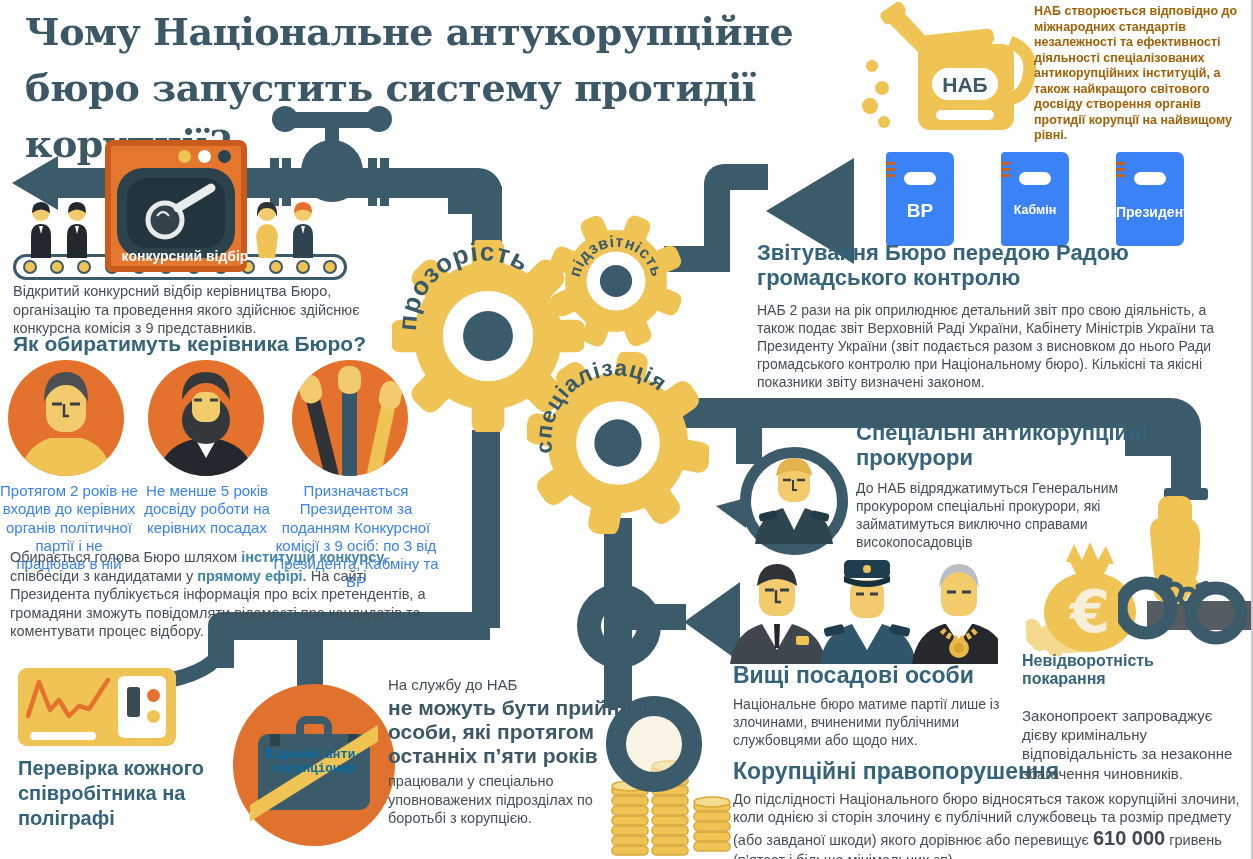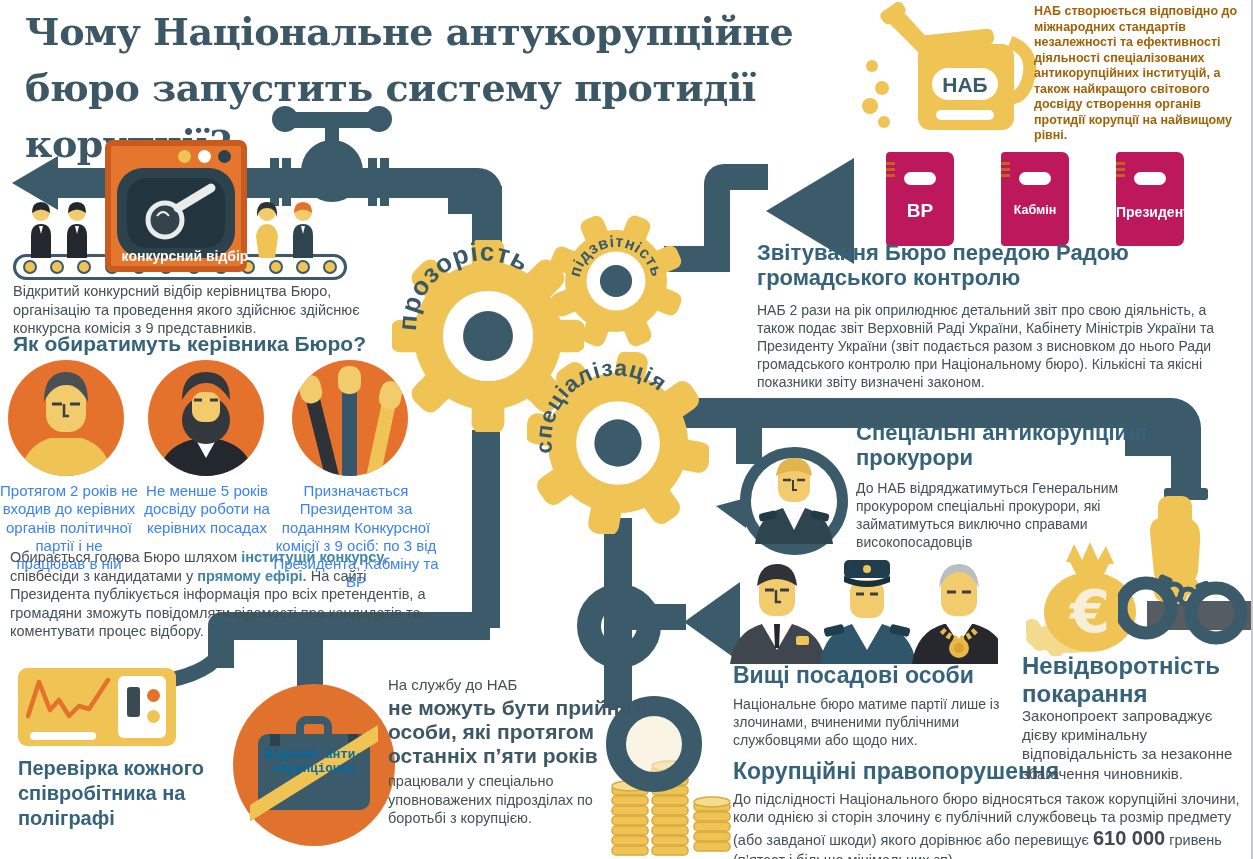--- a/index.html
+++ b/index.html
@@ -11,21 +11,21 @@
   .h{position:absolute;font-weight:bold;color:#35637A;line-height:1.15;}
   .bt{position:absolute;color:#454F56;font-size:14px;line-height:1.28;}
   .hl{color:#4186A8;font-weight:bold;}
   .title{position:absolute;font-family:"DejaVu Serif",serif;font-weight:bold;
          font-size:38px;color:#3C5866;line-height:1.48;letter-spacing:-0.5px;}
   .circle{position:absolute;border-radius:50%;}
   .cap{position:absolute;text-align:center;color:#3b82f6;font-size:15px;line-height:1.22;}
   .belt{position:absolute;left:13px;top:254px;width:334px;height:26px;border:3px solid #3B5A6A;
         border-radius:14px;background:#fff;display:flex;align-items:center;justify-content:space-around;box-sizing:border-box;}
   .roller{width:10px;height:10px;border-radius:50%;background:#EFC454;border:2px solid #3B5A6A;}
-  .book{position:absolute;width:68px;height:94px;background:#be185d;border-radius:4px 7px 7px 4px;}
+  .book{position:absolute;width:68px;height:94px;background:#3b82f6;border-radius:4px 7px 7px 4px;}
   .book .slot{position:absolute;left:18px;top:20px;width:32px;height:13px;background:#fff;border-radius:7px;}
   .book .lbl{position:absolute;left:0;right:0;top:48px;text-align:center;color:#fff;font-weight:bold;}
   .book .rib{position:absolute;left:0;width:9px;height:3px;background:#C4611E;}
   .z0{z-index:0}.z1{z-index:1}.z2{z-index:2}.z3{z-index:3}
 </style>
 </head>
 <body>
 
 <div id="canvas">
 
@@ -378,21 +378,21 @@
     <circle cx="46" cy="96" r="10" fill="#EFC454"></circle>
       <circle cx="60" cy="98" r="10" fill="#EFC454"></circle>
       <circle cx="72" cy="90" r="9" fill="#EFC454"></circle>
     <circle cx="28" cy="112" r="25" fill="none" stroke="#3B5A6A" stroke-width="13"></circle>
     <circle cx="98" cy="117" r="25" fill="none" stroke="#3B5A6A" stroke-width="13"></circle>
     <circle cx="56" cy="96" r="8" fill="none" stroke="#3B5A6A" stroke-width="5"></circle>
     <circle cx="70" cy="101" r="8" fill="none" stroke="#3B5A6A" stroke-width="5"></circle>
     <rect x="40" y="80" width="14" height="10" rx="3" fill="#3B5A6A" transform="rotate(24 47 85)"></rect>
     <rect x="78" y="86" width="14" height="10" rx="3" fill="#3B5A6A" transform="rotate(-20 85 91)"></rect>
   </svg>
-  <div class="h z2" style="left:1022px;top:652px;width:215px;font-size:24px;">Невідворотність покарання</div>
+  <div class="h z2" style="left:1022px;top:652px;width:215px;font-size:16px;">Невідворотність покарання</div>
   <div class="bt z2" style="left:1022px;top:706px;width:228px;font-size:15px;">Законопроект запроваджує дієву кримінальну відповідальність за незаконне збагачення чиновників.</div>
 
   <div class="abs z1" style="left:18px;top:668px;width:158px;height:78px;background:#EFC454;border-radius:9px;"></div>
   <svg class="abs z2" style="left:26px;top:676px;width:86px;height:50px;" viewBox="0 0 86 50">
     <polyline points="2,40 13,6 24,34 33,24 43,40 53,30 63,33 82,4" stroke="#E5722C" stroke-width="4.5" fill="none" stroke-linejoin="round" stroke-linecap="round"></polyline>
   </svg>
   <div class="abs z2" style="left:30px;top:732px;width:66px;height:8px;background:#fff;border-radius:4px;"></div>
   <div class="abs z2" style="left:118px;top:676px;width:48px;height:62px;background:#fff;border-radius:6px;"></div>
   <div class="abs z3" style="left:127px;top:687px;width:13px;height:30px;background:#3B4A52;border-radius:3px;"></div>
   <div class="circle z3" style="left:147px;top:689px;width:13px;height:13px;background:#E5722C;"></div>

